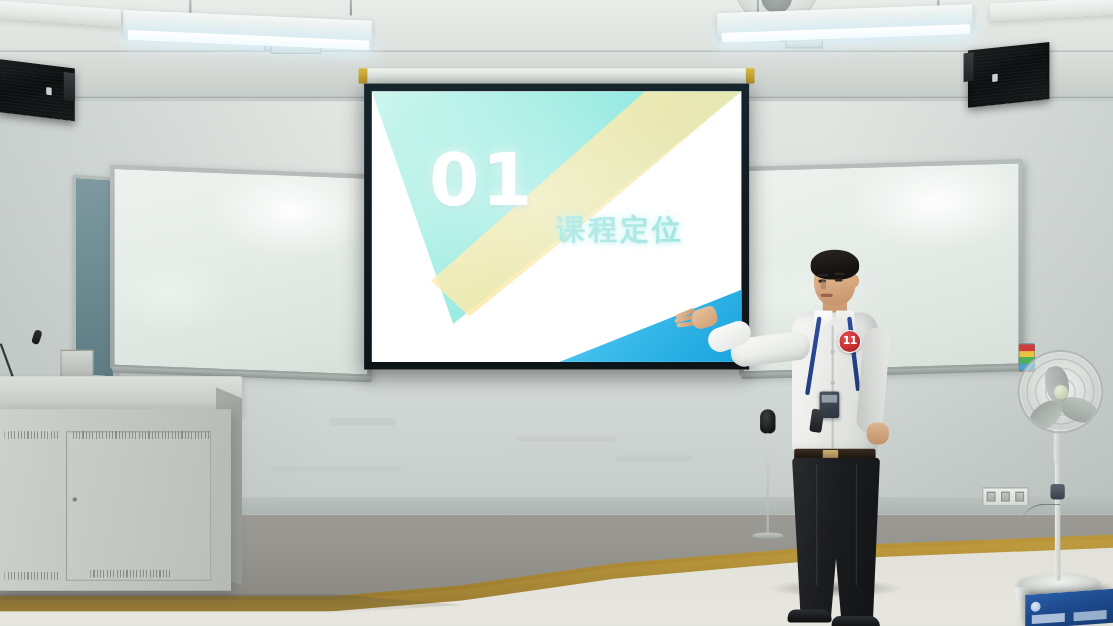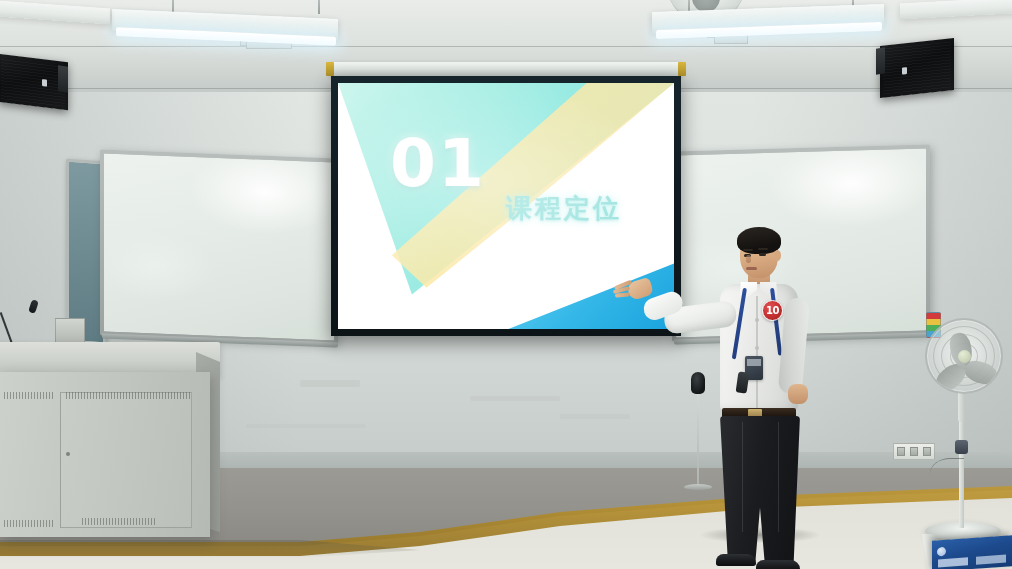--- a/index.html
+++ b/index.html
@@ -735,21 +735,21 @@
     <div class="p-placket"></div>
     <div class="p-btn" style="top:96px;"></div>
     <div class="p-btn" style="top:124px;"></div>
     <div class="p-btn" style="top:152px;"></div>
 
     <div class="p-lanyard-l"></div>
     <div class="p-lanyard-r"></div>
     <div class="p-badge-card"></div>
 
     <div class="p-round-badge">
-      <span>10</span>
+      <span>11</span>
     </div>
 
     <div class="p-arm-right"></div>
     <div class="p-arm-right2"></div>
     <div class="p-hand"></div>
     <div class="p-finger" style="left:-76px; top:61px; width:18px; transform:rotate(-22deg);"></div>
     <div class="p-finger" style="left:-77px; top:66px; width:17px; transform:rotate(-14deg);"></div>
     <div class="p-finger" style="left:-75px; top:71px; width:15px; transform:rotate(-6deg);"></div>
 
     <div class="p-arm-left"></div>

